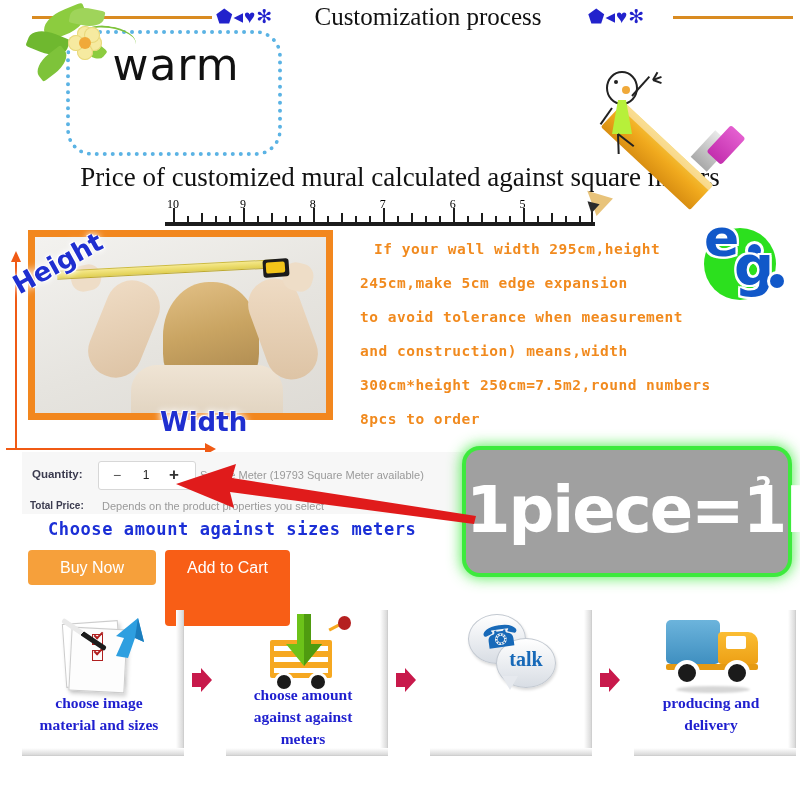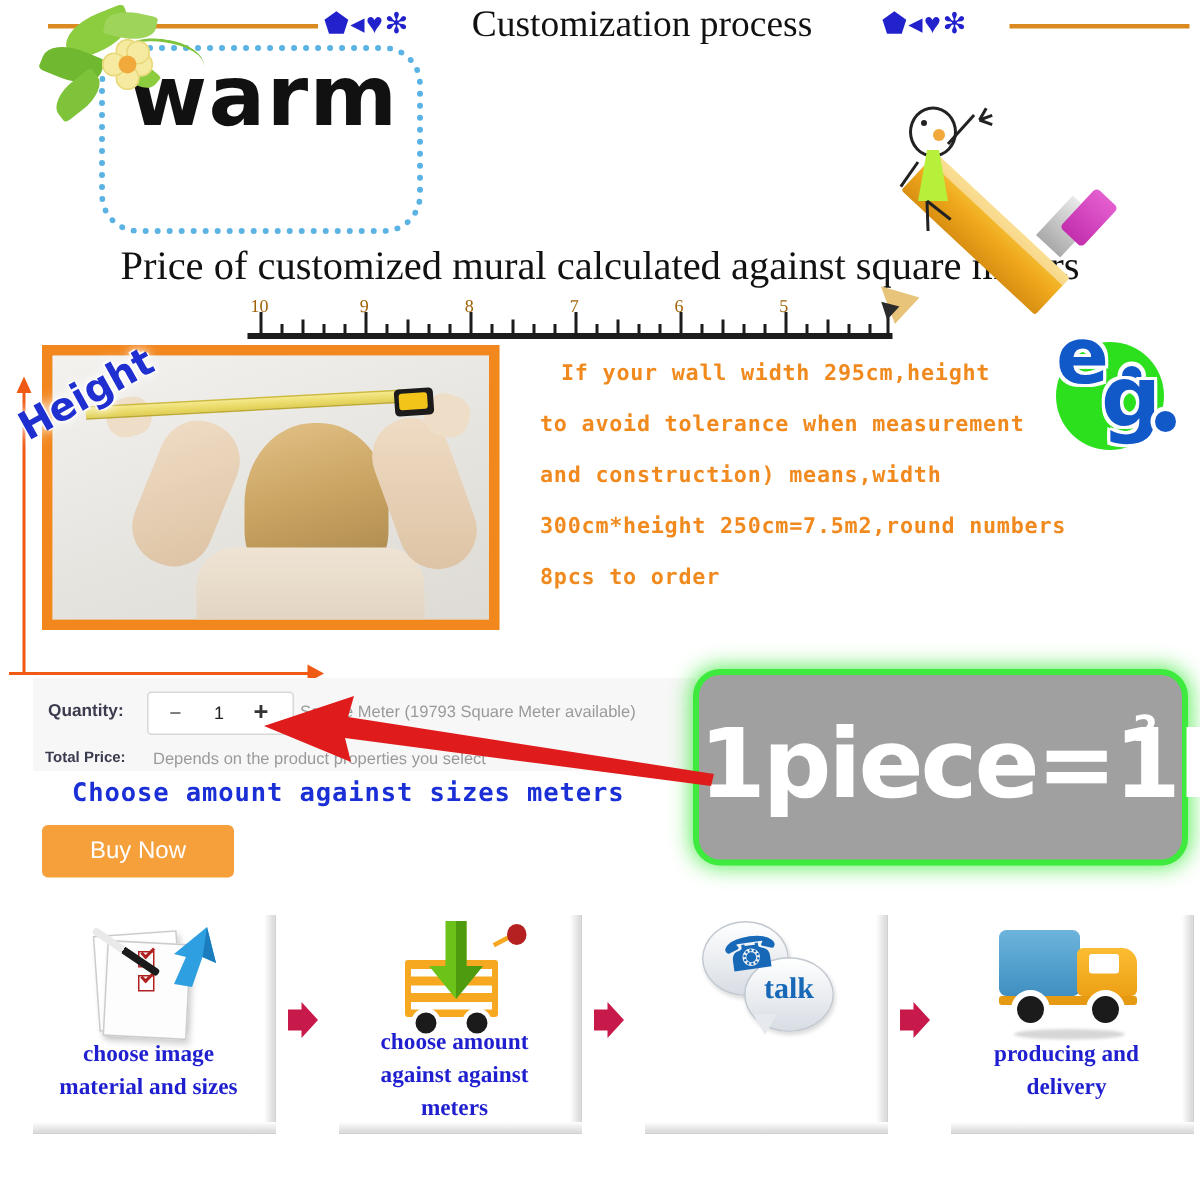--- a/index.html
+++ b/index.html
@@ -26,21 +26,21 @@
   }
 
   
   .tipsbox{
     position:absolute;left:66px;top:30px;width:208px;height:118px;
     background:#fff;border:4px dotted #5bb3e4;border-radius:26px;
     box-shadow:0 0 0 2px #ffffff inset;
   }
   .tips-w{
     position:absolute;left:86px;top:38px;width:180px;height:60px;
-    font-family:"DejaVu Sans", sans-serif;font-weight:bold;font-size:56px;
+    font-family:"DejaVu Sans", sans-serif;font-weight:normal;font-size:44px;
     color:#111;letter-spacing:1px;line-height:54px;text-align:center;
   }
   .tips-t{
     position:absolute;left:110px;top:88px;width:180px;height:56px;
     font-family:"DejaVu Sans", sans-serif;font-weight:bold;font-size:44px;
     color:#111;letter-spacing:1px;line-height:54px;text-align:center;
   }
   
   .deco{position:absolute;left:24px;top:6px;width:110px;height:90px;}
   .leaf{position:absolute;background:#7ec33a;border-radius:60% 10% 60% 10%;}
@@ -60,21 +60,21 @@
   .fcenter{position:absolute;left:11px;top:11px;width:12px;height:12px;border-radius:50%;background:#f0a93a;}
 
   
   .subtitle{
     position:absolute;left:40px;top:160px;width:720px;text-align:center;
     font-family:"Liberation Serif", serif;font-size:27px;color:#111;line-height:34px;
   }
   .ruler{position:absolute;left:165px;top:200px;width:430px;height:26px;}
   .ruler .base{position:absolute;left:0;bottom:0;width:430px;height:4px;background:#1c1c1c;}
   .ruler .tick{position:absolute;bottom:4px;width:2px;background:#1c1c1c;}
-  .ruler .num{position:absolute;bottom:14px;font-family:"Liberation Serif", serif;font-size:12px;color:#a16207;transform:translateX(-50%);}
+  .ruler .num{position:absolute;bottom:14px;font-family:"Liberation Serif", serif;font-size:12px;color:#000000;transform:translateX(-50%);}
 
   
   .pencil{position:absolute;left:588px;top:95px;width:140px;height:130px;}
   .p-body{
     position:absolute;left:8px;top:44px;width:122px;height:34px;
     background:linear-gradient(180deg,#f5c43a 0%,#f0a91d 45%,#d98f12 100%);
     transform:rotate(43deg);transform-origin:50% 50%;border-radius:2px;
   }
   .p-stripe{position:absolute;left:0;top:0;width:122px;height:7px;background:rgba(255,255,255,.45);}
   .p-ferrule{
@@ -387,23 +387,25 @@
     <div class="ph-armL"></div>
     <div class="ph-armR"></div>
     <div class="ph-handL"></div>
     <div class="ph-handR"></div>
     <div class="ph-tape"></div>
     <div class="ph-tapebox"></div>
   </div>
   <div class="axis-v"></div>
   <div class="axis-h"></div>
   <div class="lbl-height">Height</div>
+  <div class="lbl-width">Width</div>
 
   <div class="para" id="para-lines">
       <div>If your wall width 295cm,height</div>
+      <div>245cm,make 5cm edge expansion</div>
       <div>to avoid tolerance when measurement</div>
       <div>and construction) means,width</div>
       <div>300cm*height 250cm=7.5m2,round numbers</div>
       <div>8pcs to order</div>
     </div>
 
   <div class="eg">
     <div class="eg-circle"></div>
     <div class="eg-e">e</div>
     <div class="eg-dot1"></div>
@@ -418,20 +420,21 @@
     <div class="st-val">1</div>
     <div class="st-plus">+</div>
   </div>
   <div class="qavail">Square Meter (19793 Square Meter available)</div>
   <div class="plabel">Total Price:</div>
   <div class="pvalue">Depends on the product properties you select</div>
 
   <div class="choose">Choose amount against sizes meters</div>
 
   <div class="btn buy">Buy Now</div>
+  <div class="btn cart">Add to Cart</div>
 
   <div class="piece">
     <div class="piece-txt">1piece=1M</div>
     <div class="piece-sup">2</div>
   </div>
 
   <div class="redarrow">
     <svg width="300" height="70" viewBox="0 0 300 70">
       <polygon points="0,22 60,2 56,16 300,54 298,62 54,30 58,46" fill="#e01b1b"></polygon>
     </svg>

